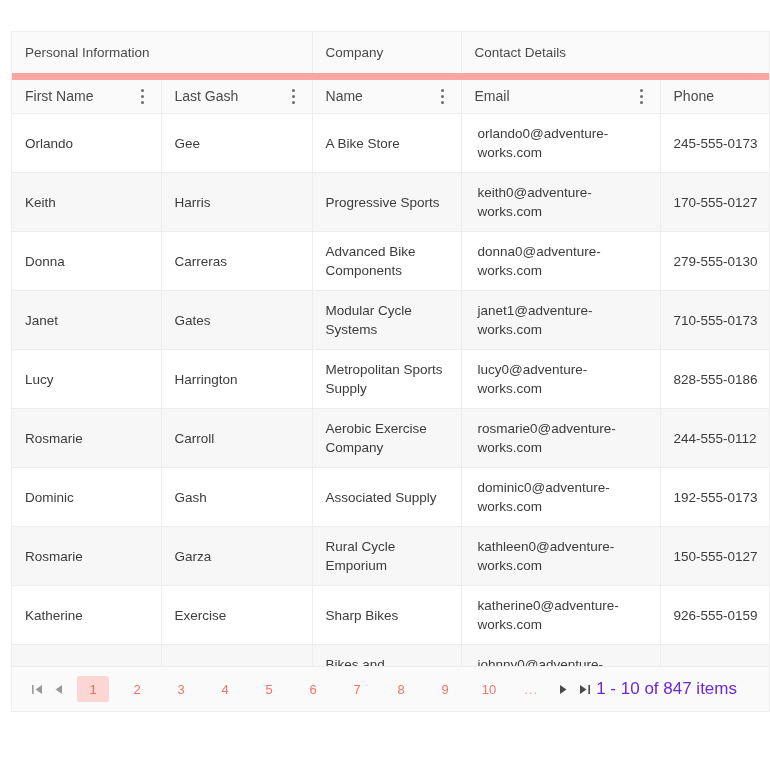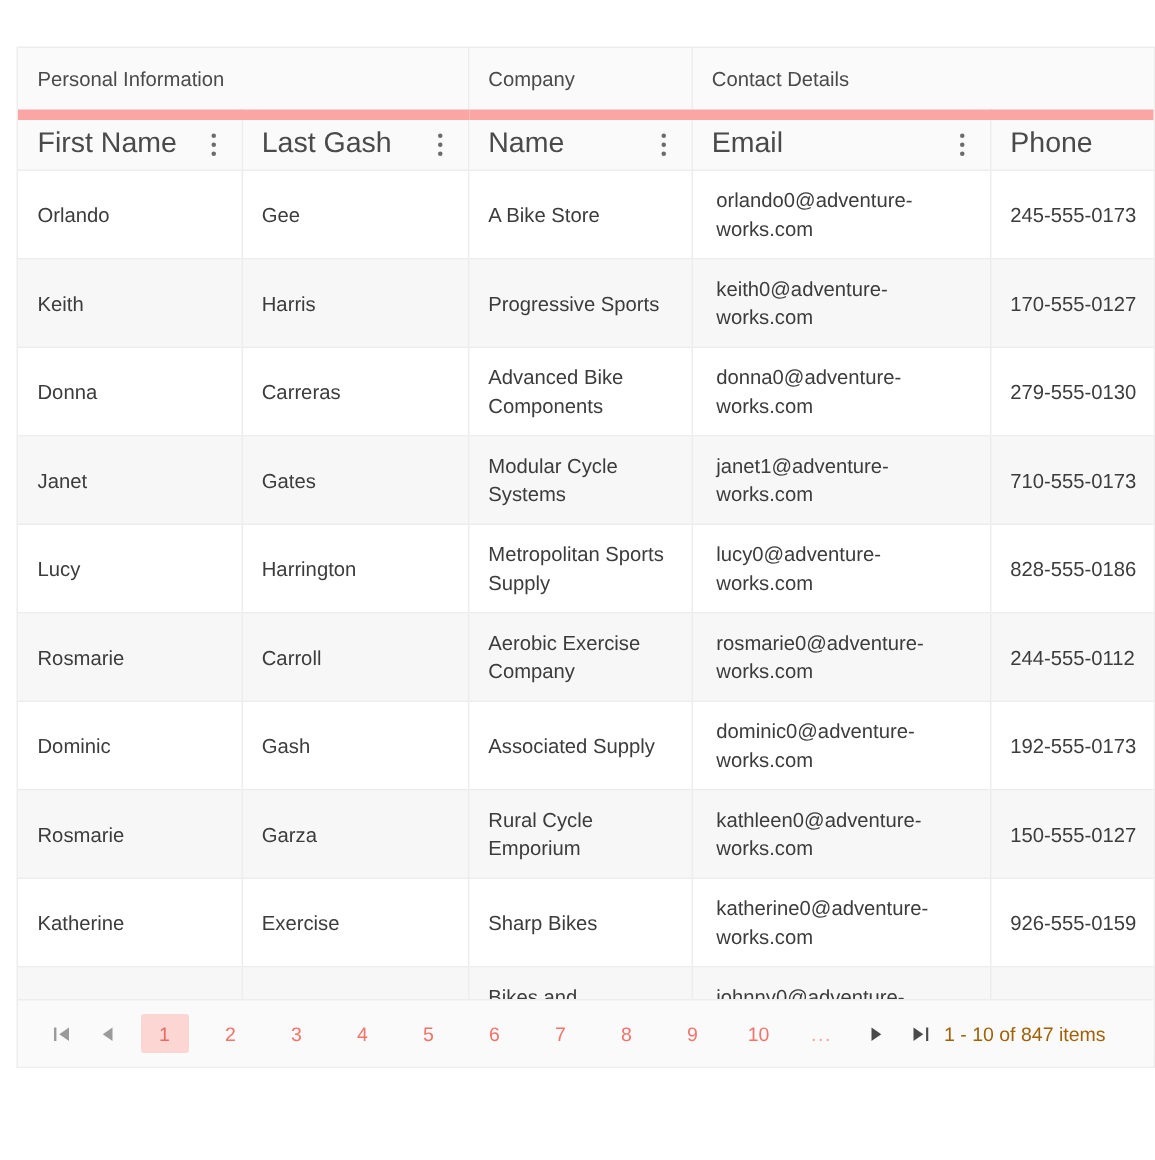--- a/index.html
+++ b/index.html
@@ -52,21 +52,21 @@
     white-space: nowrap;
   }
   tr.group-row th:last-child { border-right: none; }
 
   
   tr.head-row th {
     background: #fafafa;
     border-bottom: 1px solid #ededed;
     border-right: 1px solid #ededed;
     font-weight: normal;
-    font-size: 19px;
+    font-size: 14px;
     color: #4a4a4a;
     text-align: left;
     padding: 0 10px 0 13px;
     height: 37px;
     box-sizing: border-box;
     vertical-align: middle;
     white-space: nowrap;
   }
   tr.head-row th:last-child { border-right: none; }
   .head-cell {
@@ -157,22 +157,22 @@
     margin: 0 5px;
     display: inline-flex;
     align-items: center;
     justify-content: center;
     cursor: pointer;
   }
   .pg-arrow.disabled svg { fill: #9a9a9a; }
   .pg-arrow svg { fill: #4a4a4a; }
   #pg-info {
     margin-left: auto;
-    font-size: 13px;
-    color: #a16207;
+    font-size: 17px;
+    color: #6d28d9;
     padding-right: 20px;
     white-space: nowrap;
   }
 </style>
 </head>
 <body>
 
 <div id="grid-wrapper">
 
   <table class="grid">

